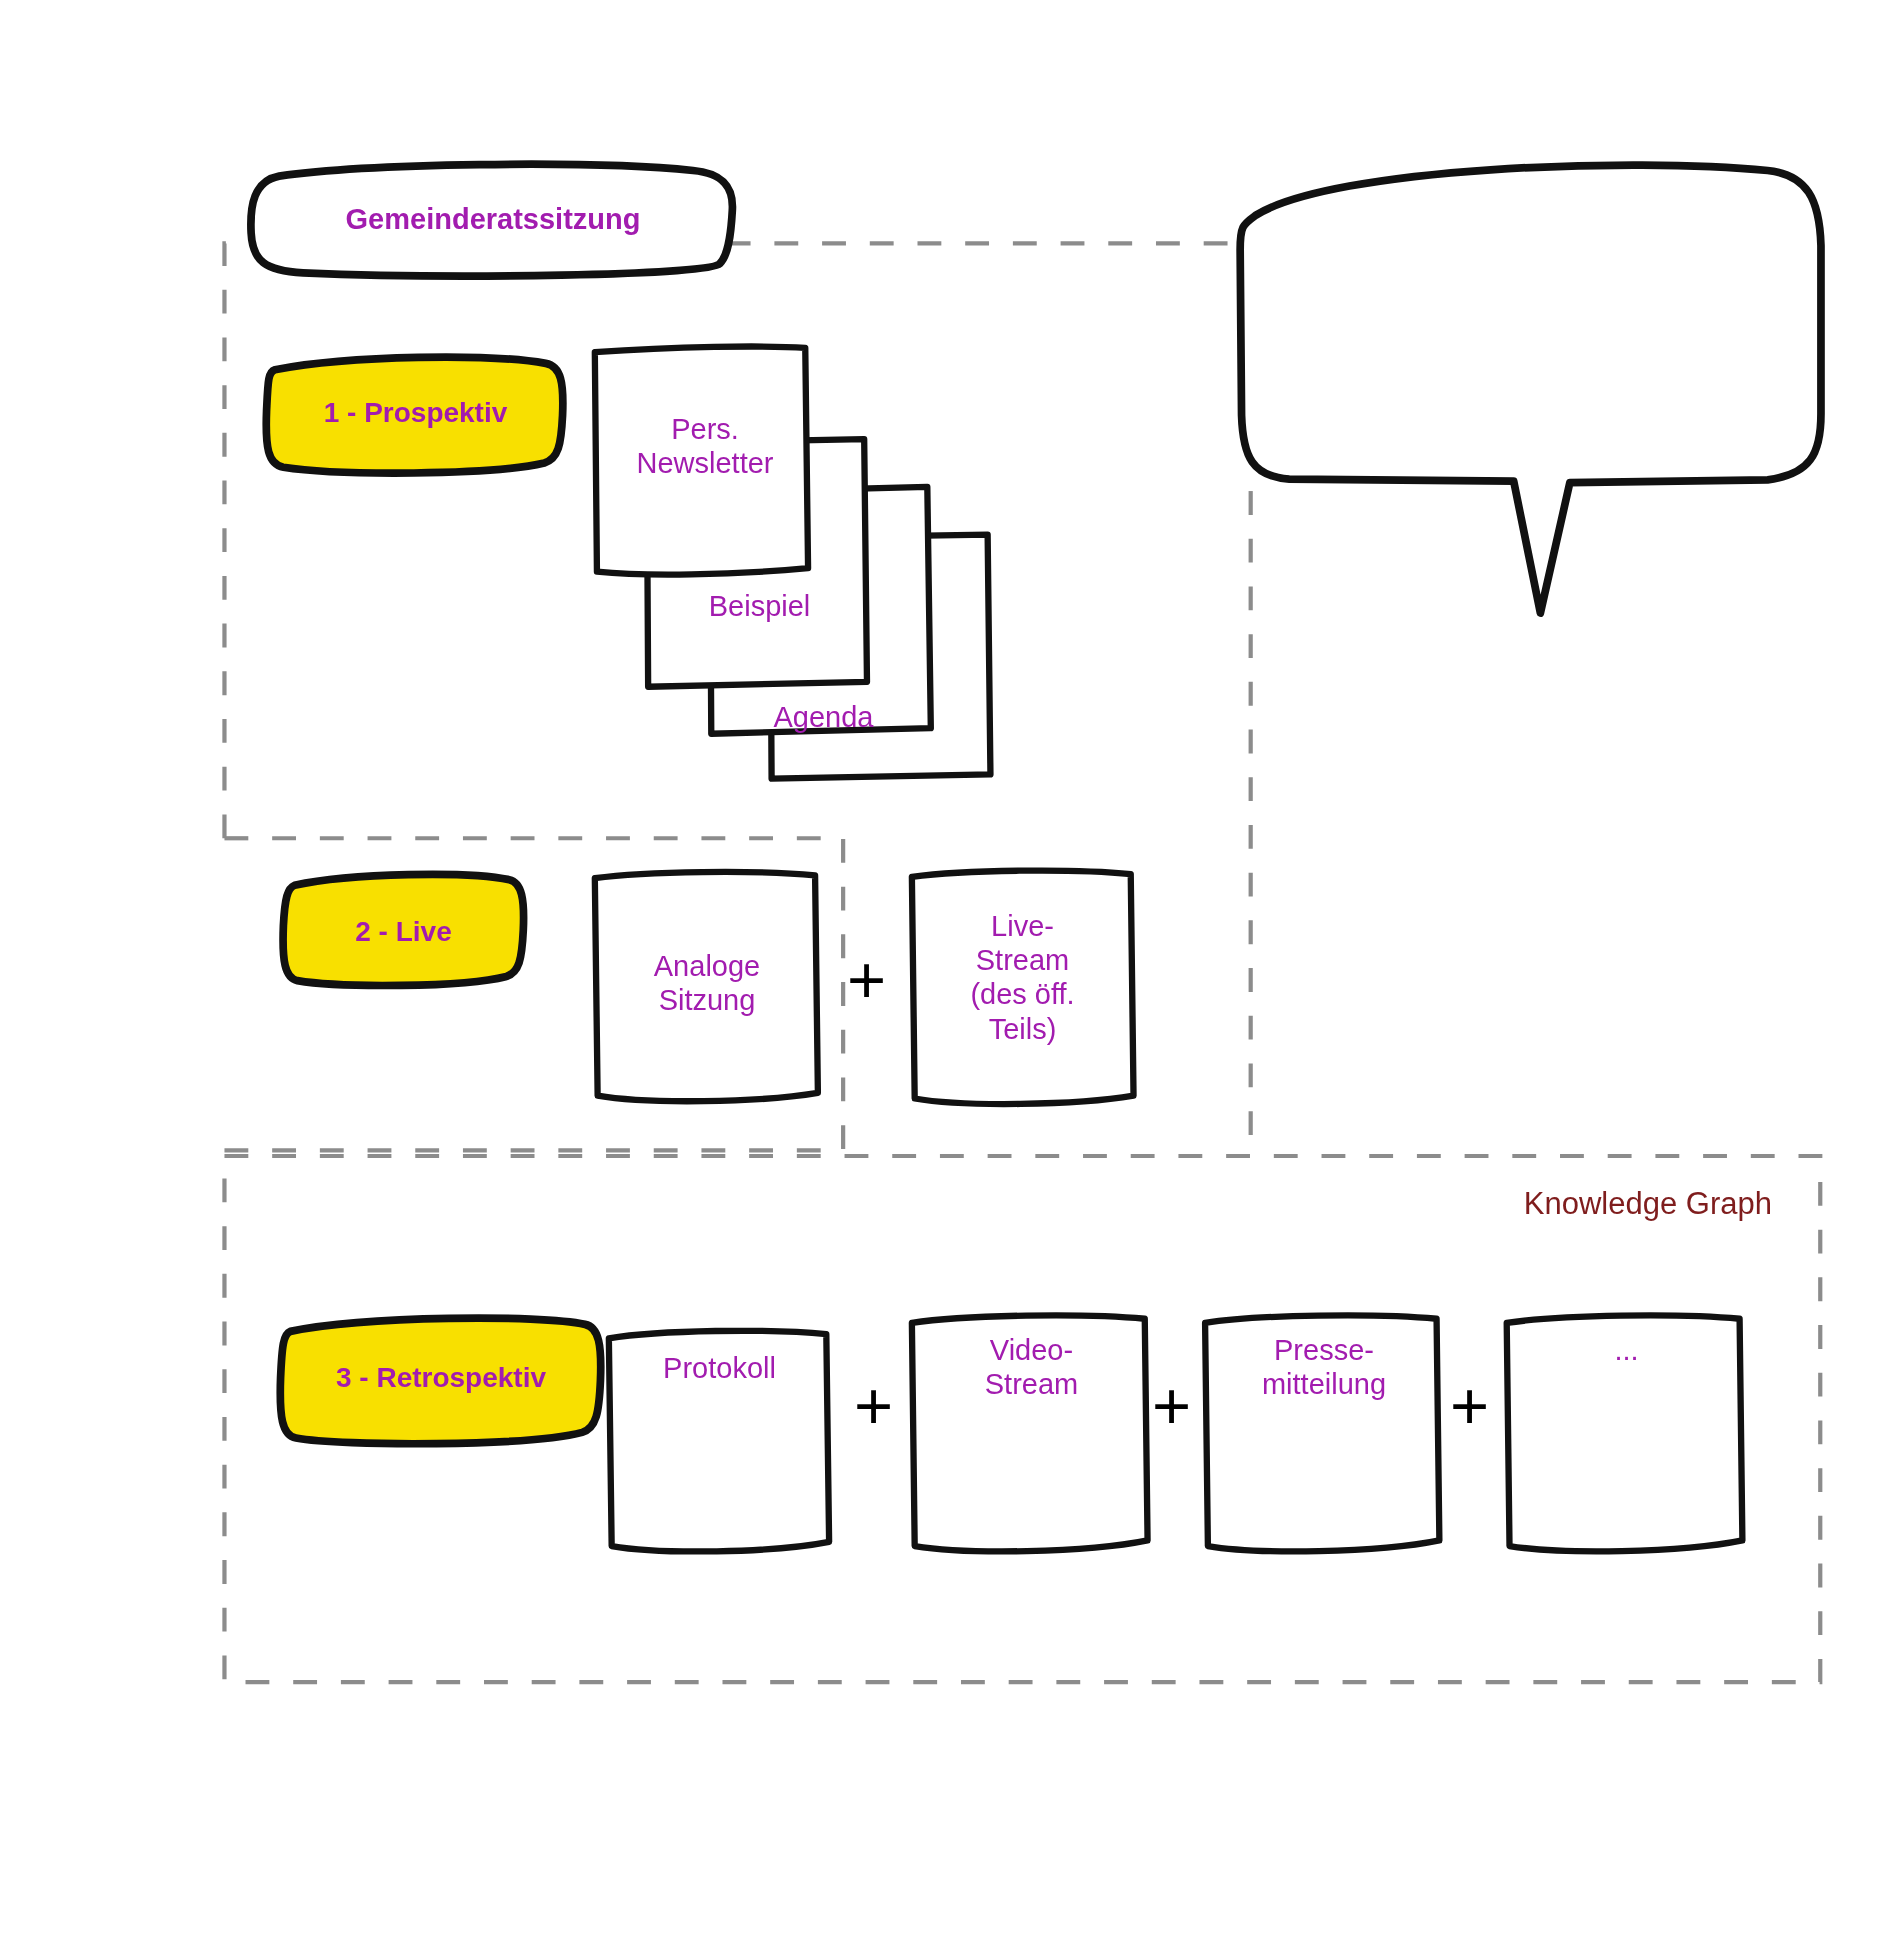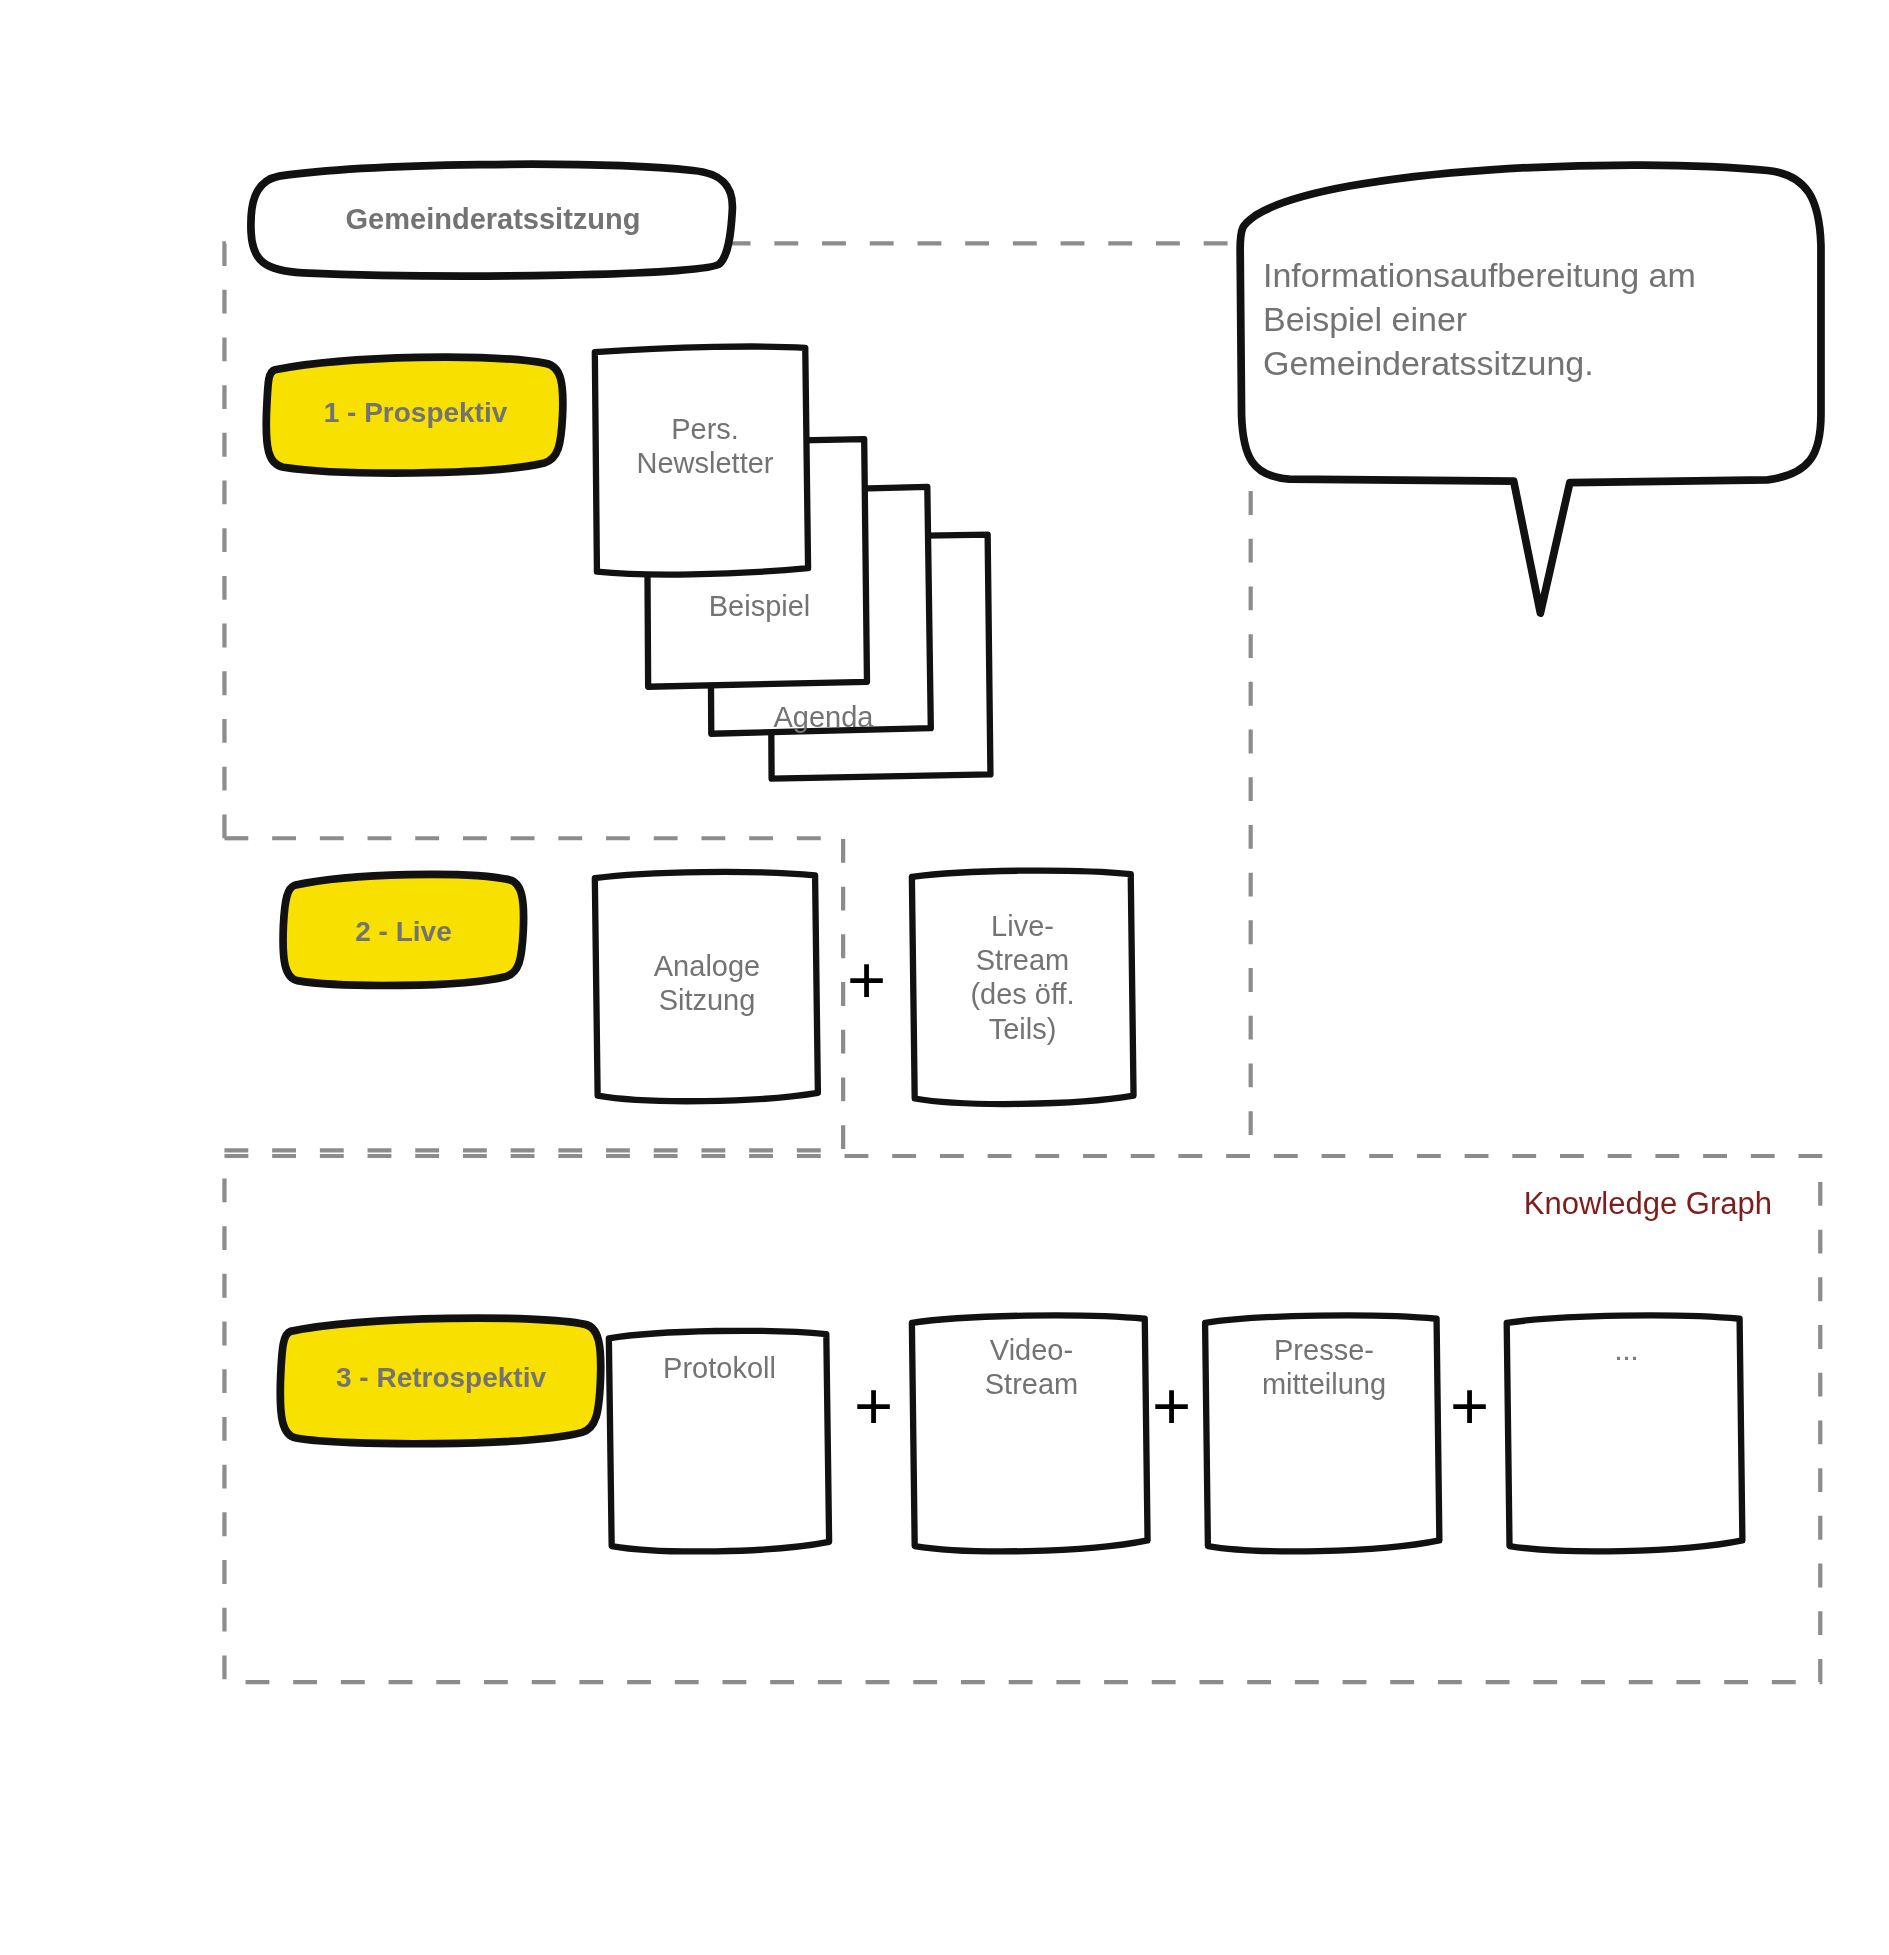--- a/index.html
+++ b/index.html
@@ -1,20 +1,20 @@
 <!DOCTYPE html>
 <html style="font-size:11.2px"><head>
 <meta charset="utf-8">
 <style>
   html,body{margin:0;padding:0;background:#ffffff;}
   body{width:1889px;height:1955px;overflow:hidden;
        font-family:"Liberation Sans",sans-serif;}
   #stage{position:relative;width:1889px;height:1955px;background:#fff;}
   svg.layer{position:absolute;left:0;top:0;width:1889px;height:1955px;overflow:visible;}
-  .lbl{position:absolute;color:#737373;font-weight:400;line-height:1.18;
+  .lbl{position:absolute;color:#a21caf;font-weight:400;line-height:1.18;
        white-space:pre-line;text-align:center;}
   .pill-lbl{font-weight:700;text-align:center;}
   .kg-lbl{color:#7f1d1d;font-weight:400;}
   .plus{position:absolute;color:#000;font-weight:300;line-height:1;}
 </style>
 </head>
 <body>
 
 <div id="stage">
 
@@ -91,22 +91,20 @@
     <path fill="#F8E000" stroke="#111111" stroke-width="11" stroke-linejoin="round" d="M 414 1898 C 520 1876, 770 1874, 834 1888
              C 854 1892, 858 1918, 856 1968
              C 854 2014, 850 2036, 830 2042
              C 756 2062, 486 2062, 422 2050
              C 402 2046, 398 2020, 400 1964
              C 402 1918, 404 1902, 414 1898 Z"></path>
   </svg>
 
   <div class="lbl pill-lbl" style="left:253px;top:202px;width:480px;font-size:29px;">Gemeinderatssitzung</div>
 
-  <div class="lbl" style="left:1263px;top:253px;width:505px;font-size:34px;
-              text-align:left;line-height:1.30;white-space:normal;">Informationsaufbereitung am Beispiel einer Gemeinderatssitzung.</div>
 
   <div class="lbl pill-lbl" style="left:267px;top:396px;width:297px;font-size:28px;">1 - Prospektiv</div>
 
   <div class="lbl" style="left:601px;top:412px;width:208px;font-size:29px;">Pers.
 Newsletter</div>
   <div class="lbl" style="left:652px;top:589px;width:215px;font-size:29px;">Beispiel</div>
   <div class="lbl" style="left:716px;top:700px;width:215px;font-size:29px;">Agenda</div>
   <div class="lbl" style="left:772px;top:709px;width:217px;font-size:29px;"></div>
 
   <div class="lbl pill-lbl" style="left:283px;top:915px;width:241px;font-size:28px;">2 - Live</div>

